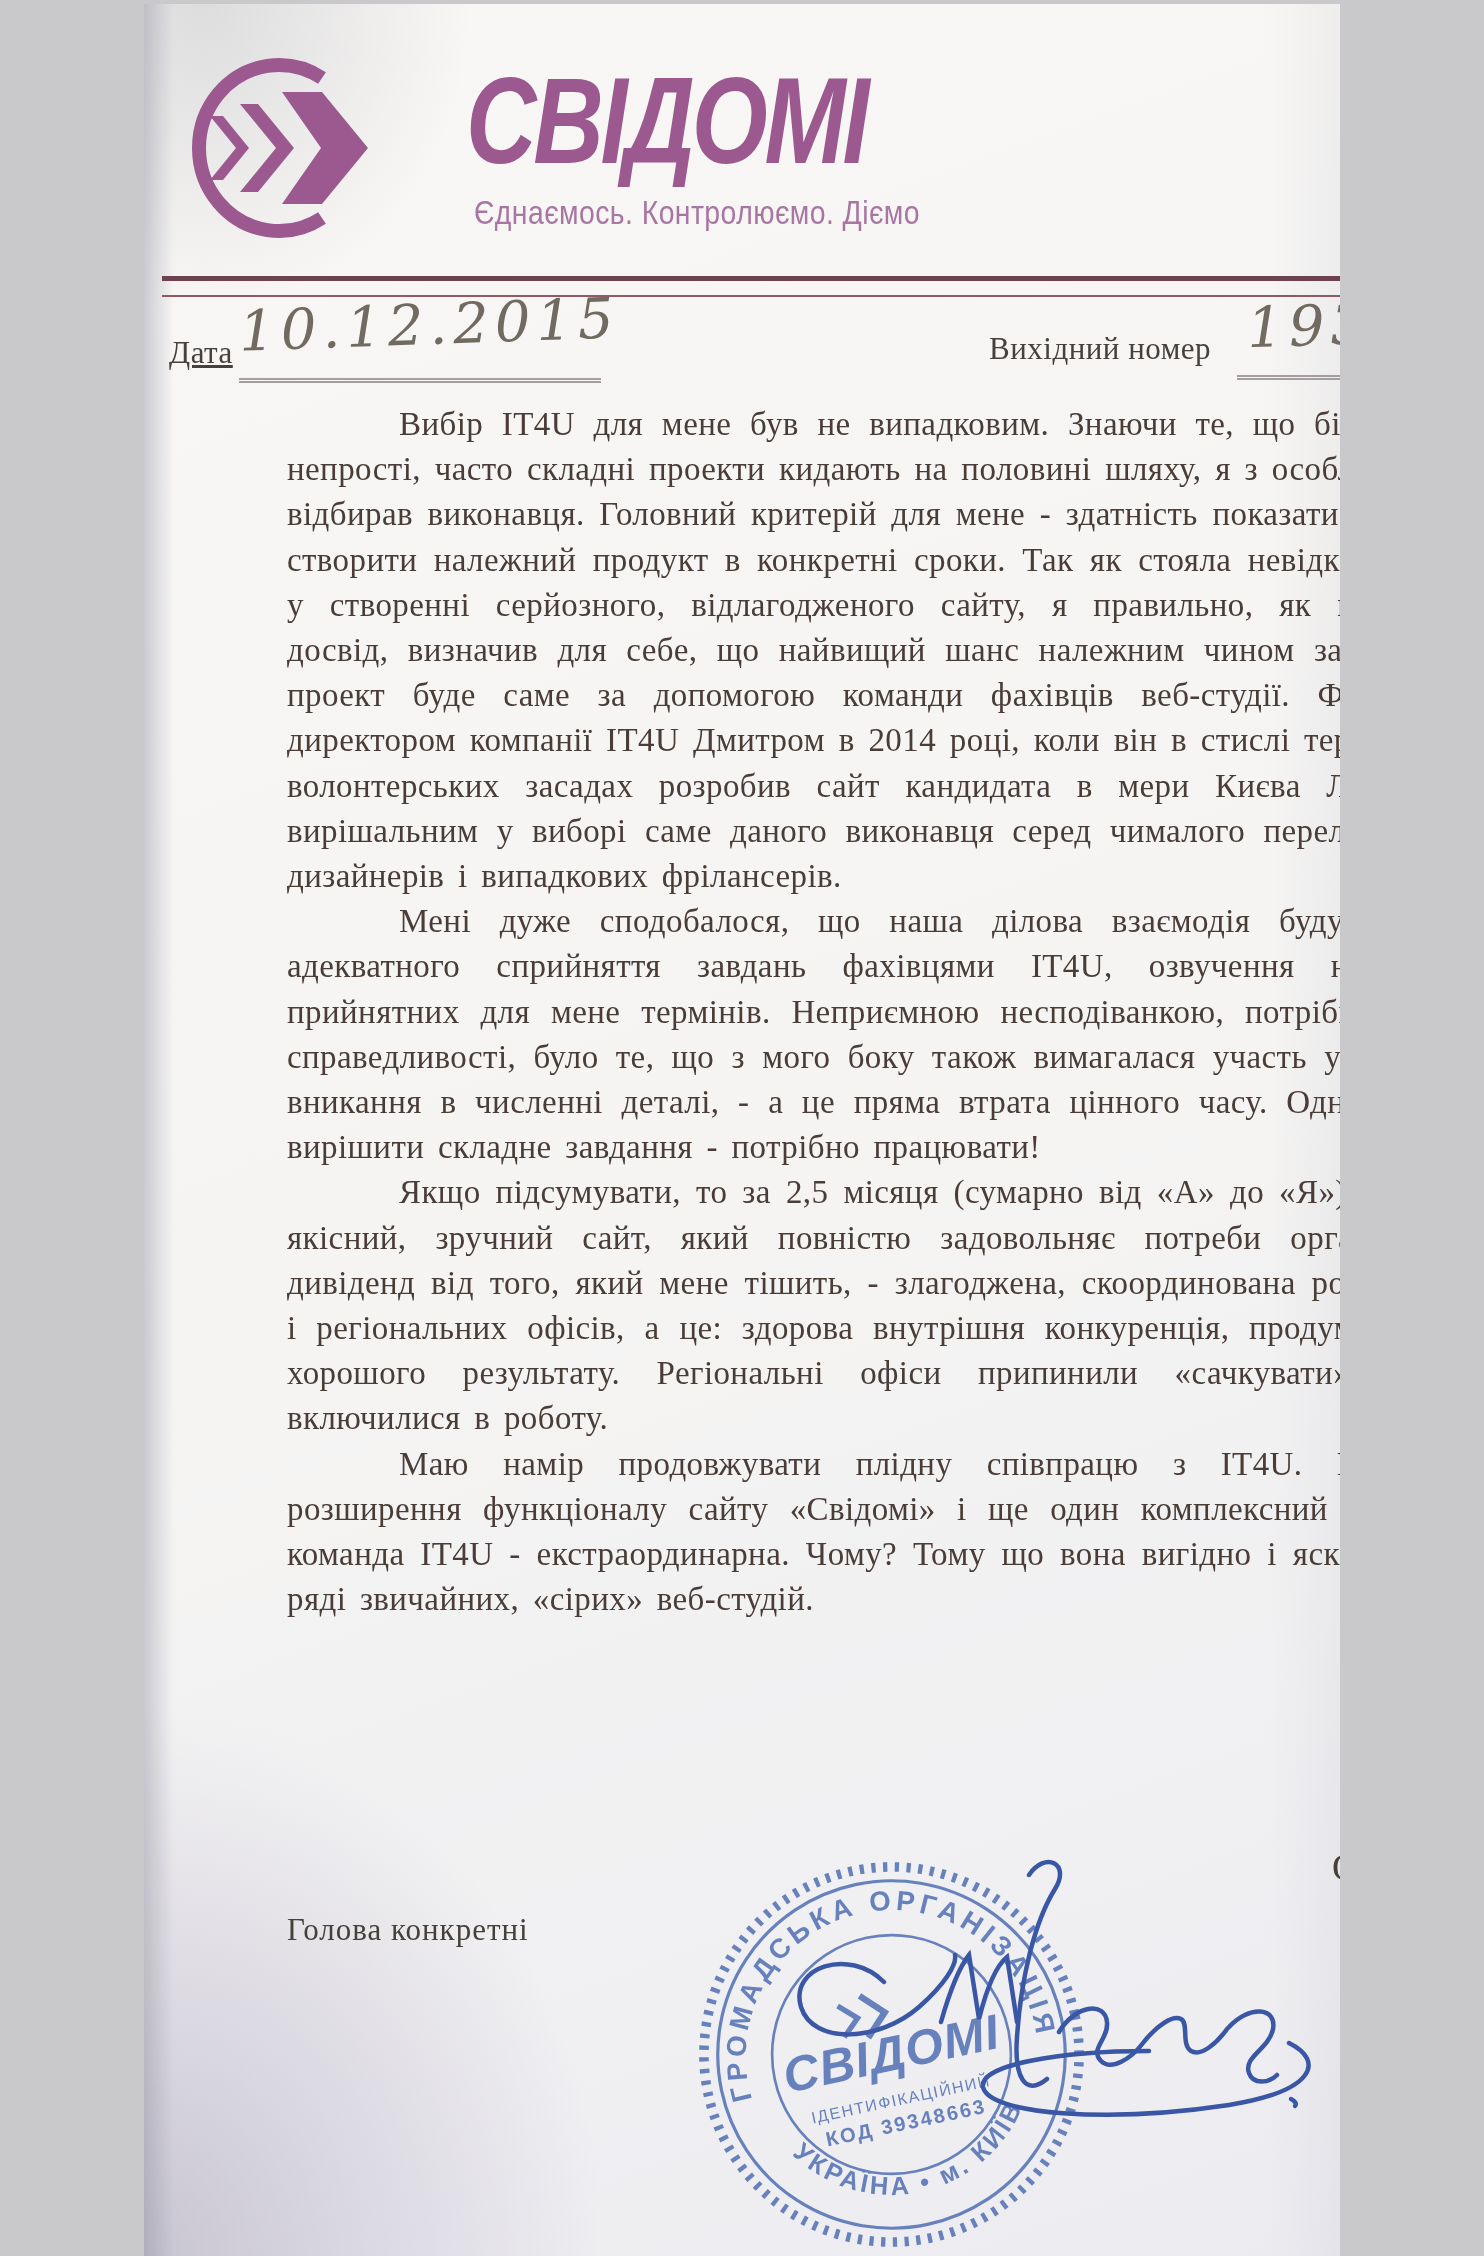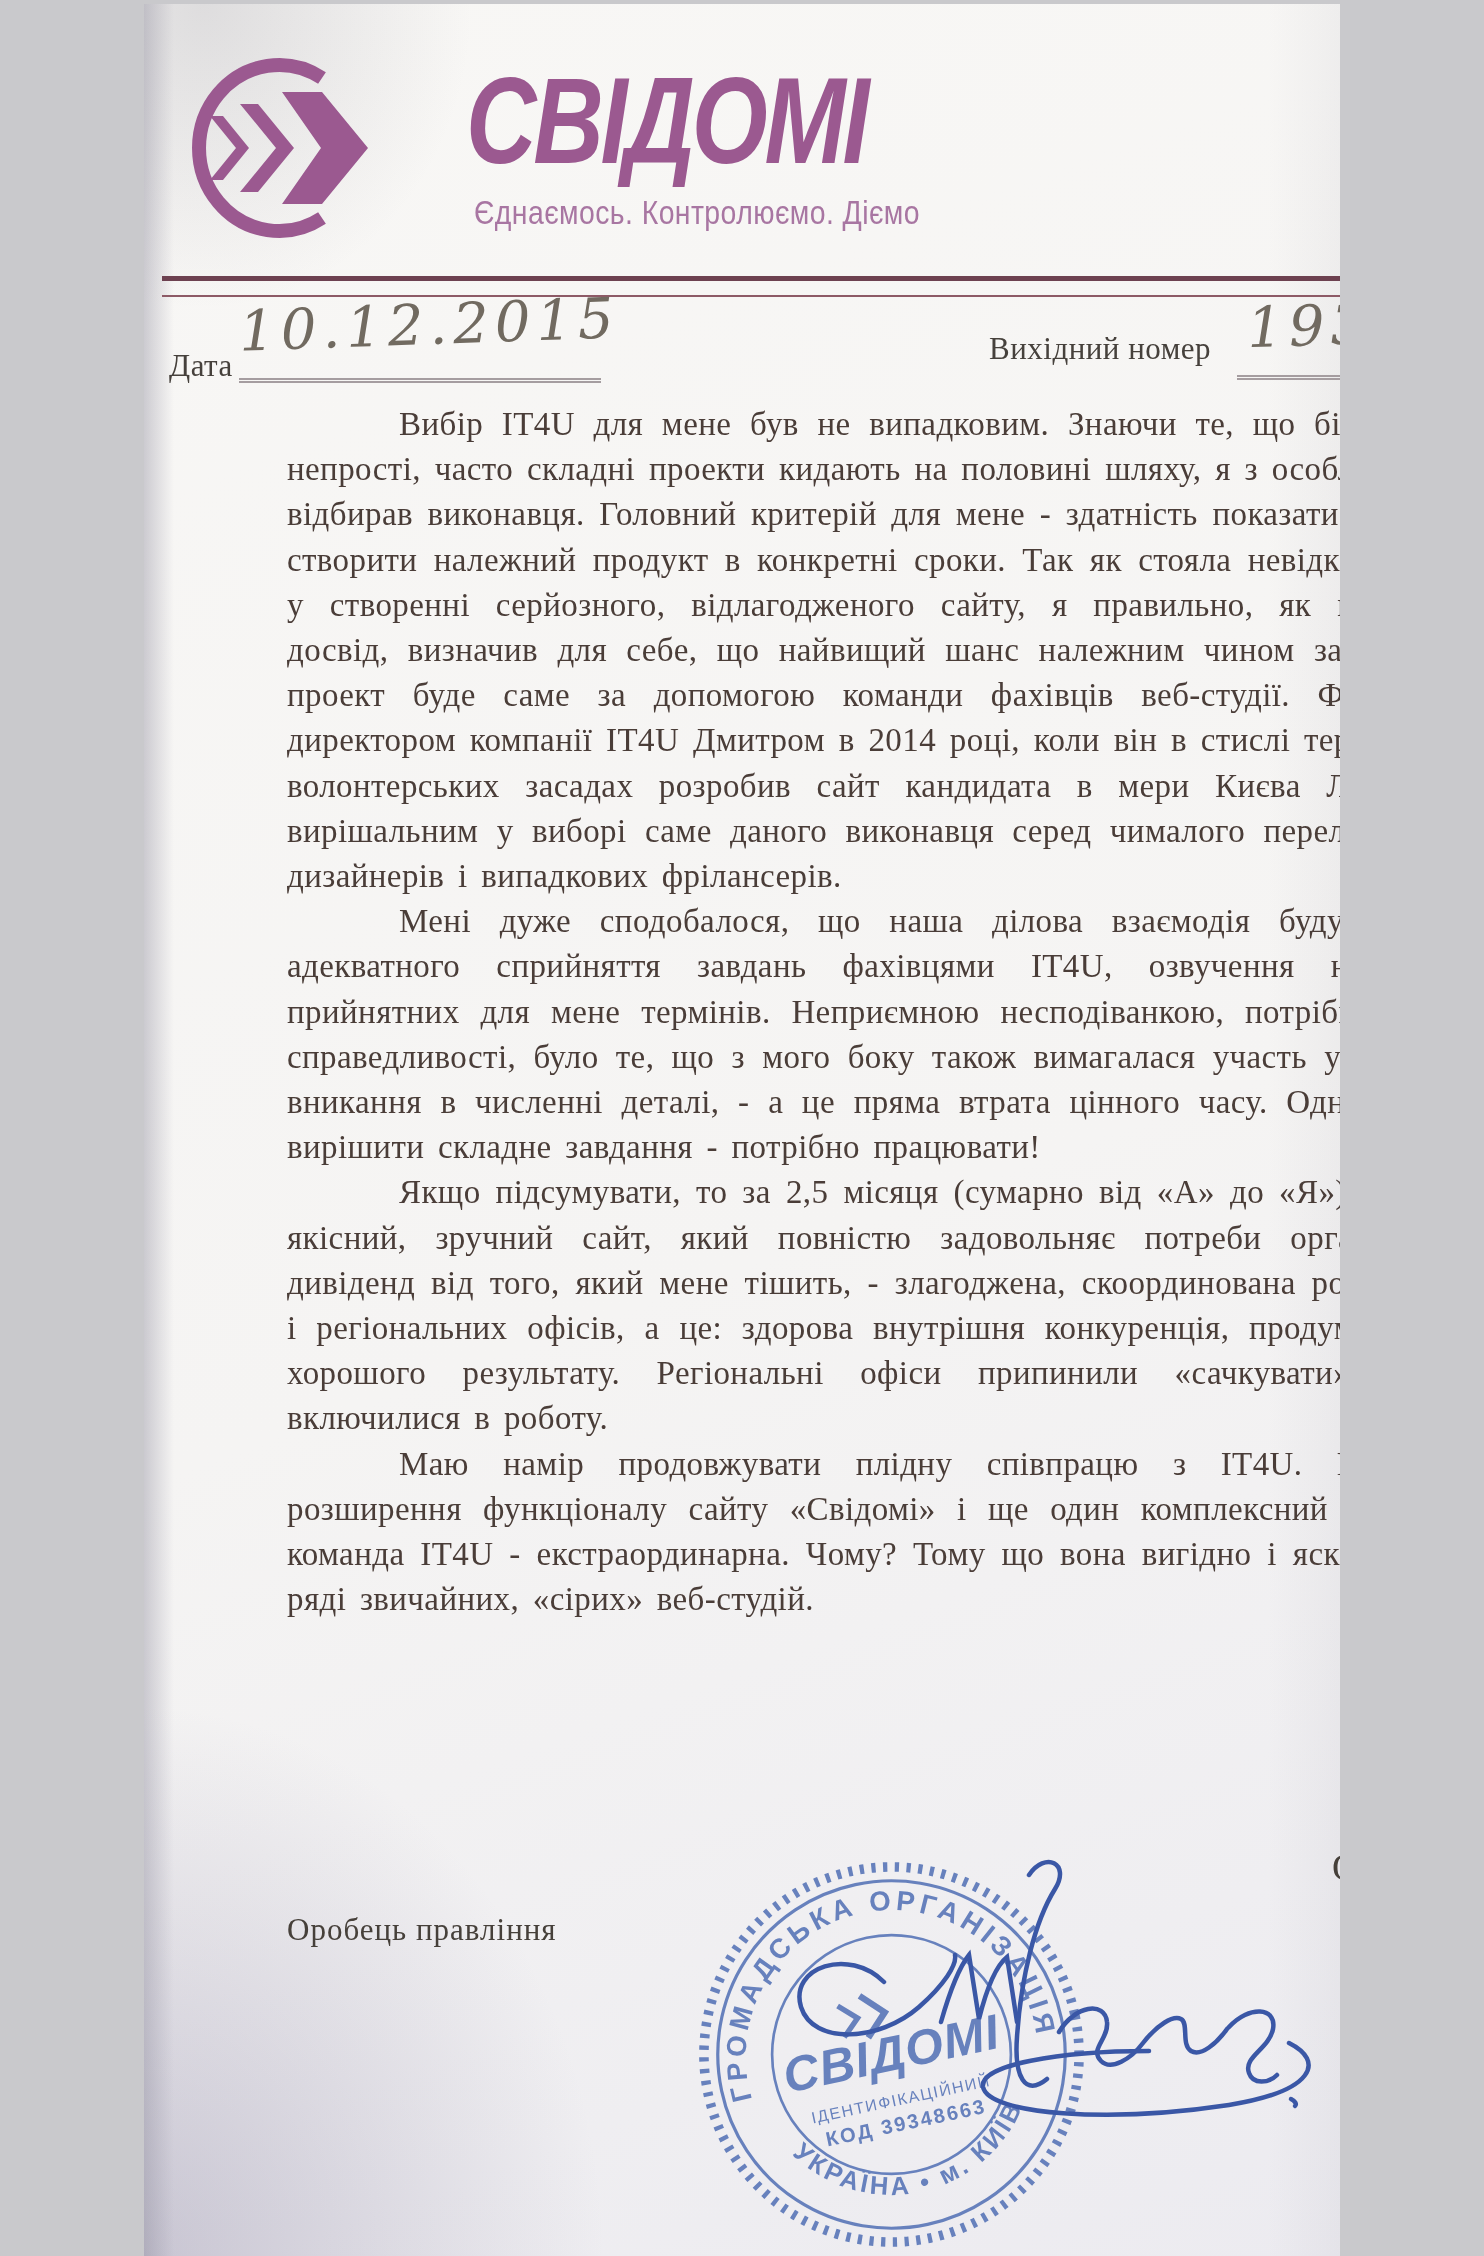--- a/index.html
+++ b/index.html
@@ -50,21 +50,21 @@
     position:absolute;left:18px;right:0;top:272px;height:14px;
     border-top:5px solid #6d4150;
     border-bottom:2px solid #8d5a66;
   }
 
   
   .meta-label{
     position:absolute;font-size:31px;color:#46413c;letter-spacing:.5px;
     white-space:nowrap;
   }
-  .lbl-date{left:25px;top:344px;}
+  .lbl-date{left:25px;top:331px;text-decoration:underline;}
   .lbl-num{left:845px;top:327px;text-align:right;}
   .hand-line{
     position:absolute;border-bottom:5px double #a59da0;text-align:center;
   }
   .hl-date{left:95px;top:288px;width:362px;height:86px;}
   .hl-num{left:1093px;top:285px;width:384px;height:86px;}
   .hand{
     display:inline-block;
     font-family:"DejaVu Serif",serif;font-style:italic;
     font-size:56px;color:#716a60;letter-spacing:6px;
@@ -109,21 +109,21 @@
   <span class="meta-label lbl-num">Вихідний номер</span>
   <span class="hand-line hl-num"><span class="hand">193 - 2015</span></span>
 
   <main class="body-text">
     <p>Вибір IT4U для мене був не випадковим. Знаючи те, що більшість веб-студій непрості, часто складні проекти кидають на половині шляху, я з особливою ретельністю відбирав виконавця. Головний критерій для мене - здатність показати якісний результат, створити належний продукт в конкретні сроки. Так як стояла невідкладна необхідність у створенні серйозного, відлагодженого сайту, я правильно, як показав майбутній досвід, визначив для себе, що найвищий шанс належним чином завершити складний проект буде саме за допомогою команди фахівців веб-студії. Факт знайомства з директором компанії IT4U Дмитром в 2014 році, коли він в стислі терміни на виключно волонтерських засадах розробив сайт кандидата в мери Києва Лесі Оробець, був вирішальним у виборі саме даного виконавця серед чималого переліку знайомих веб-дизайнерів і випадкових фрілансерів.</p>
     <p>Мені дуже сподобалося, що наша ділова взаємодія будувалася на основі адекватного сприйняття завдань фахівцями IT4U, озвучення ними реальних і прийнятних для мене термінів. Неприємною несподіванкою, потрібно відзначити для справедливості, було те, що з мого боку також вимагалася участь у процесі, постійне вникання в численні деталі, - а це пряма втрата цінного часу. Однак, для того, щоб вирішити складне завдання - потрібно працювати!</p>
     <p>Якщо підсумувати, то за 2,5 місяця (сумарно від «А» до «Я») я отримав дійсно якісний, зручний сайт, який повністю задовольняє потреби організації. Головний дивіденд від того, який мене тішить, - злагоджена, скоординована робота центрального і регіональних офісів, а це: здорова внутрішня конкуренція, продумана мотивація до хорошого результату. Регіональні офіси припинили «сачкувати» і максимально включилися в роботу.</p>
     <p>Маю намір продовжувати плідну співпрацю з IT4U. Планую замовити розширення функціоналу сайту «Свідомі» і ще один комплексний проект. Для мене команда IT4U - екстраординарна. Чому? Тому що вона вигідно і яскраво виділяється в ряді звичайних, «сірих» веб-студій.</p>
   </main>
 
-  <span class="sig-title">Оробець правління</span>
+  <span class="sig-title">Голова конкретні</span>
   <span class="sig-name">О. Ф. Петровець</span>
 
   <svg class="stamp" viewBox="0 0 380 380" aria-hidden="true">
     <g transform="rotate(-12 190 190)" fill="none" stroke="#4a6ab2">
       <circle cx="190" cy="190" r="176" stroke-width="9" stroke-dasharray="4 7"></circle>
       <circle cx="190" cy="190" r="163" stroke-width="3"></circle>
       <circle cx="190" cy="190" r="112" stroke-width="2.5"></circle>
       <path id="stampTopArc" d="M 55 215 A 137 137 0 1 1 325 215" stroke="none"></path>
       <path id="stampBottomArc" d="M 58 205 A 133 133 0 0 0 322 205" stroke="none"></path>
       <text font-family="Liberation Sans, sans-serif" font-size="26" font-weight="700" fill="#4a6ab2" stroke="none" letter-spacing="4">

